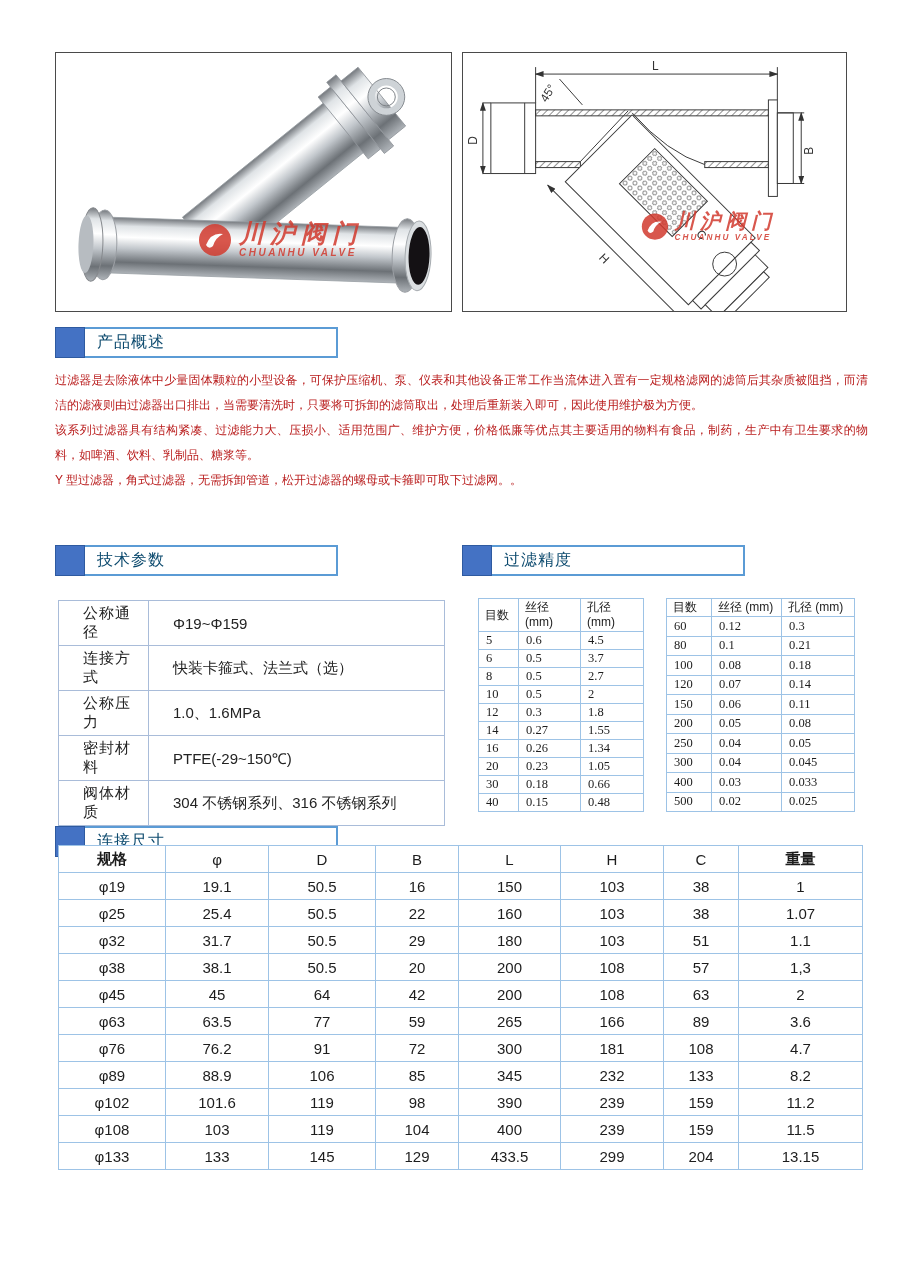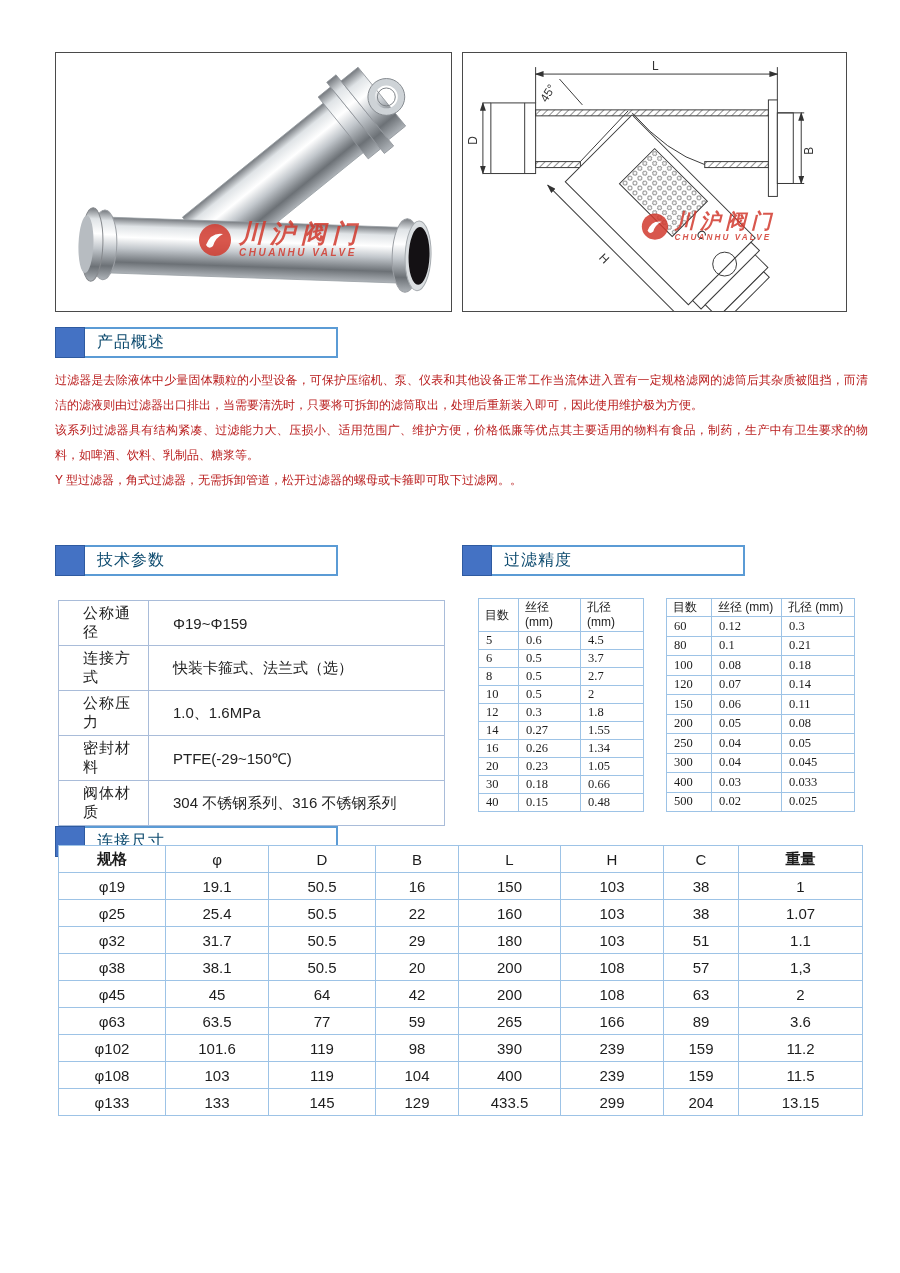--- a/index.html
+++ b/index.html
@@ -434,20 +434,40 @@
           <td>φ63</td>
           <td>63.5</td>
           <td>77</td>
           <td>59</td>
           <td>265</td>
           <td>166</td>
           <td>89</td>
           <td>3.6</td>
         </tr>
         <tr>
+          <td>φ76</td>
+          <td>76.2</td>
+          <td>91</td>
+          <td>72</td>
+          <td>300</td>
+          <td>181</td>
+          <td>108</td>
+          <td>4.7</td>
+        </tr>
+        <tr>
+          <td>φ89</td>
+          <td>88.9</td>
+          <td>106</td>
+          <td>85</td>
+          <td>345</td>
+          <td>232</td>
+          <td>133</td>
+          <td>8.2</td>
+        </tr>
+        <tr>
           <td>φ102</td>
           <td>101.6</td>
           <td>119</td>
           <td>98</td>
           <td>390</td>
           <td>239</td>
           <td>159</td>
           <td>11.2</td>
         </tr>
         <tr>

